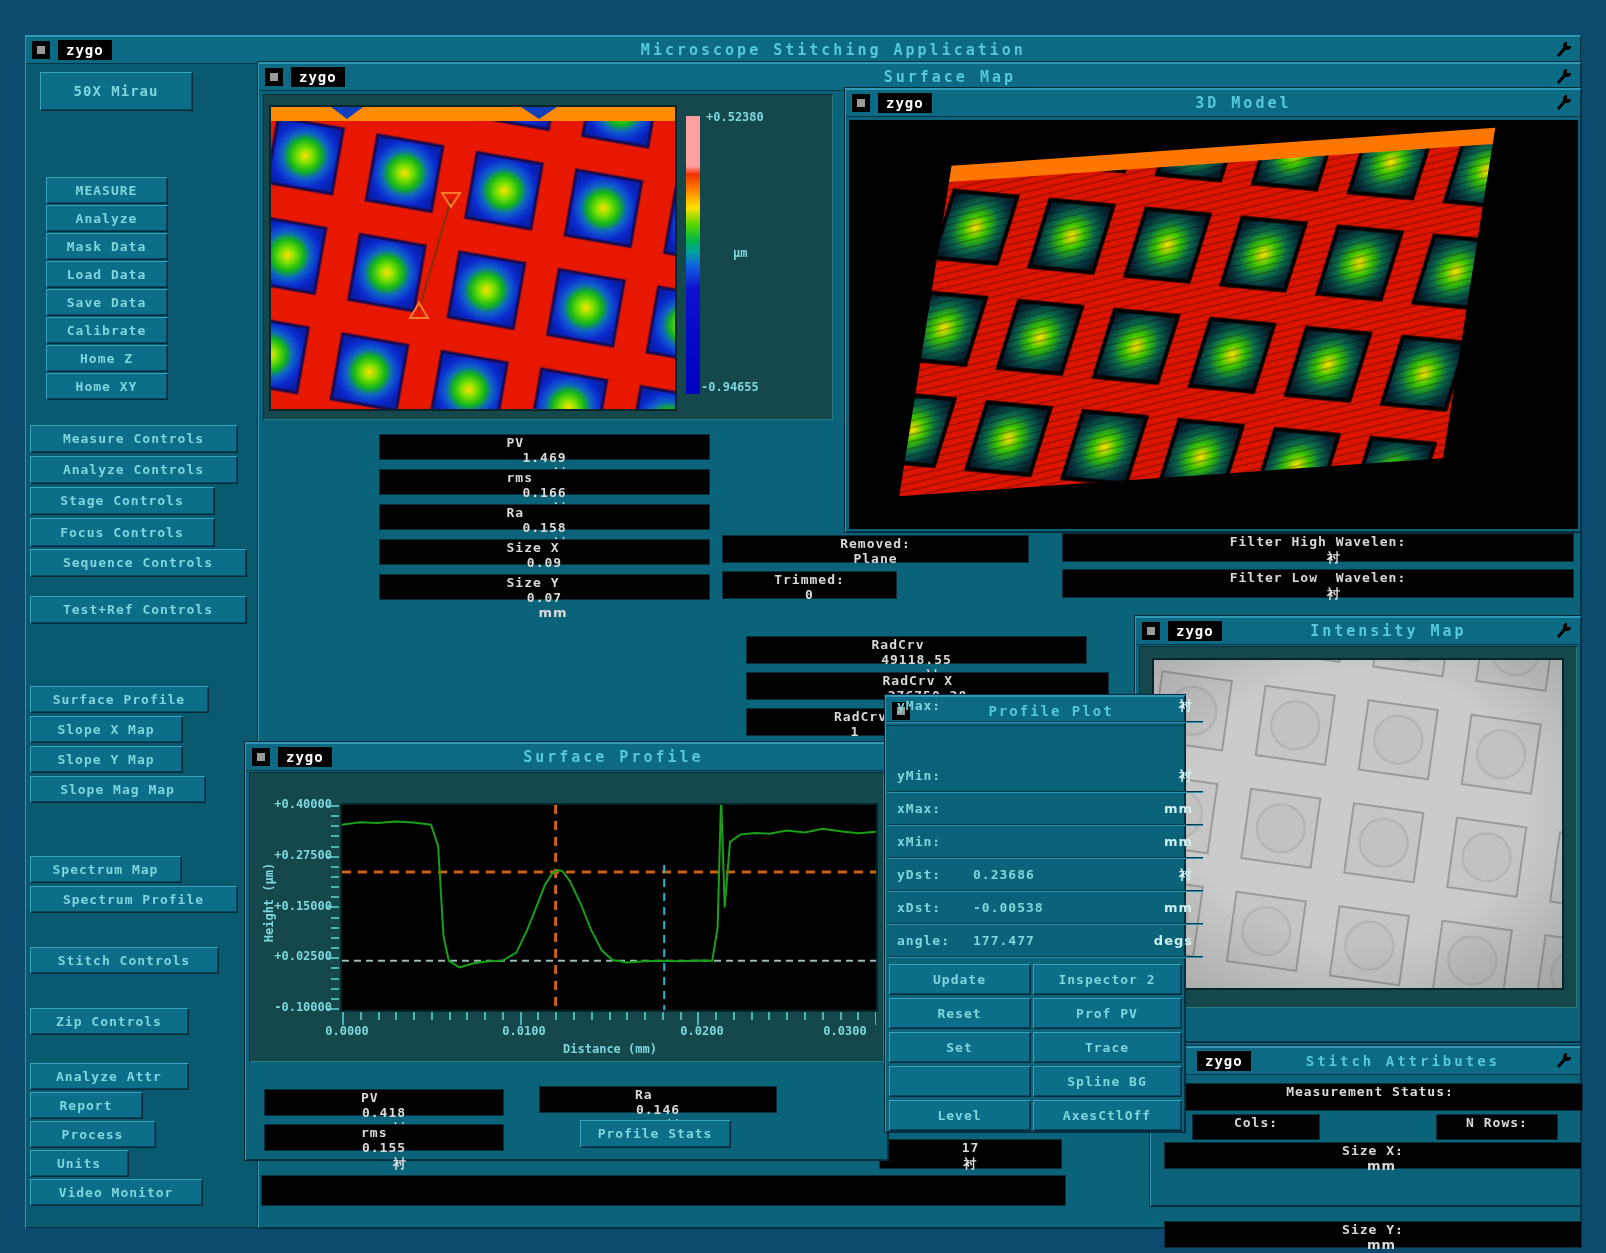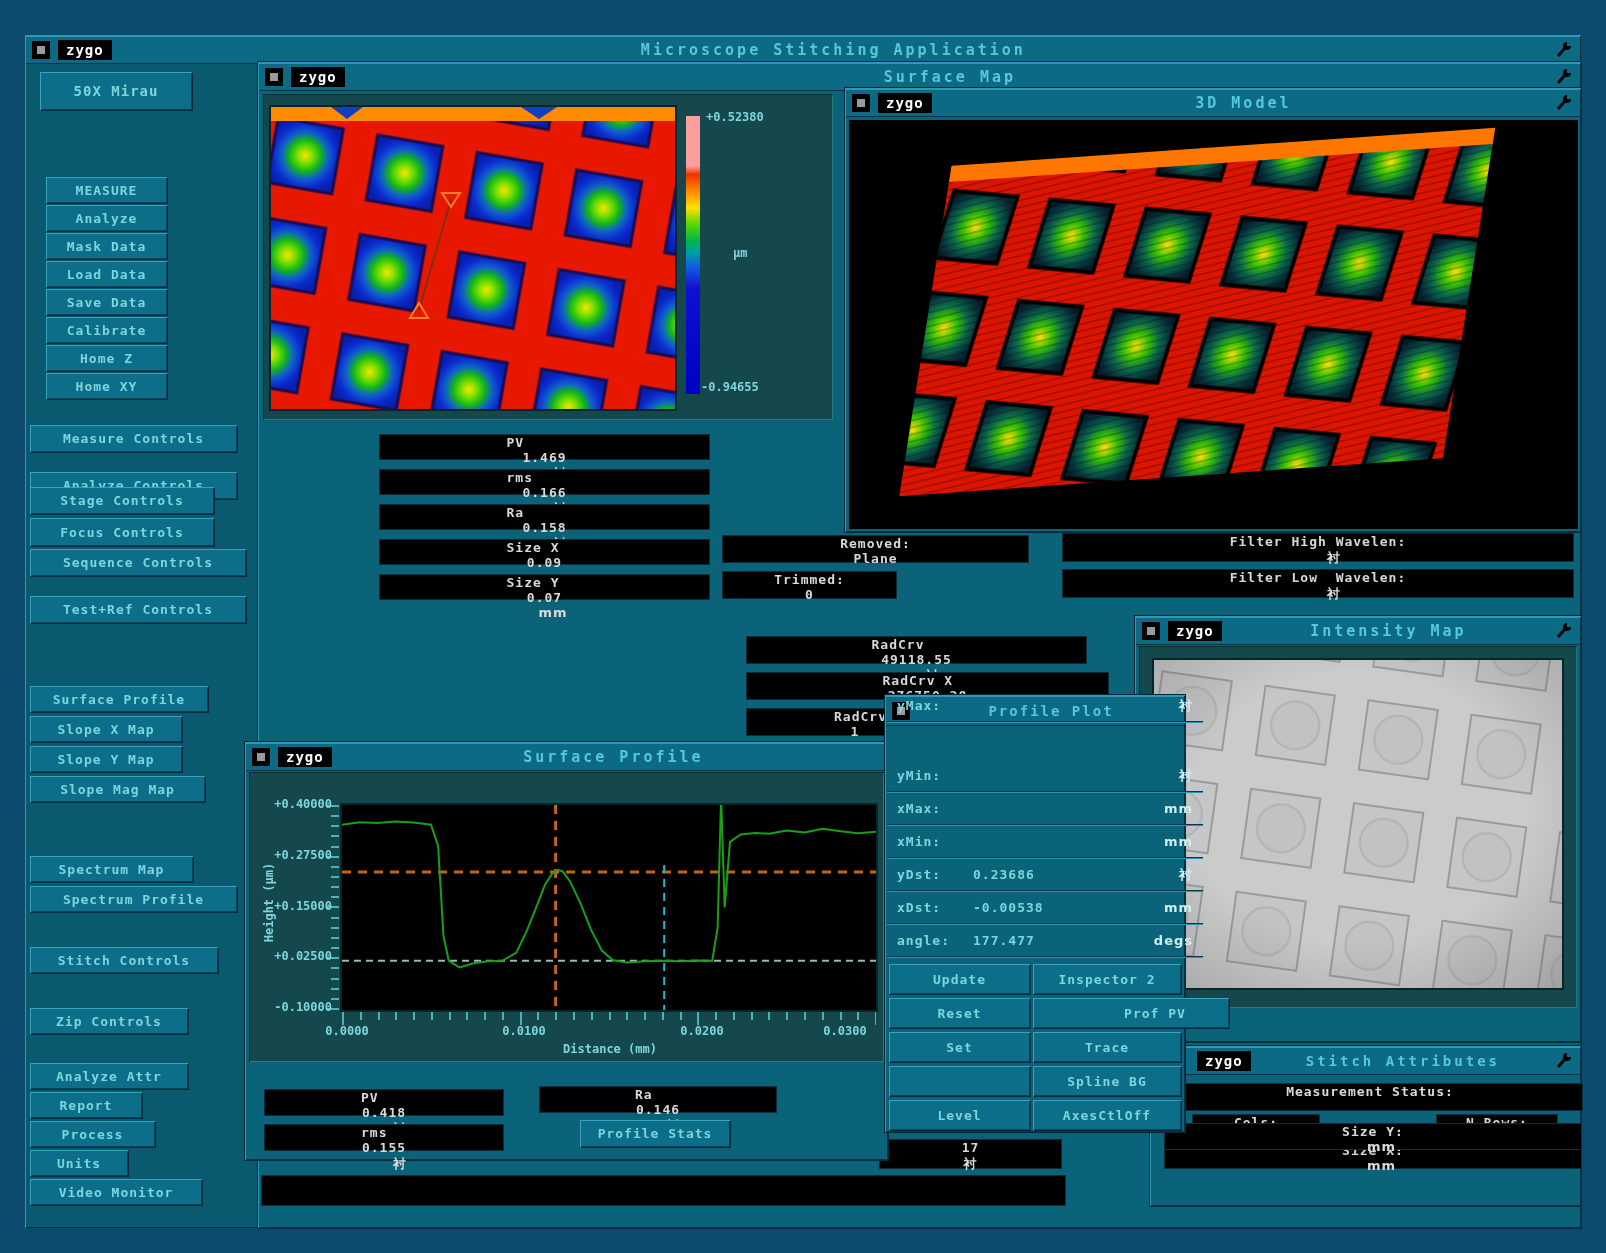--- a/index.html
+++ b/index.html
@@ -75,33 +75,33 @@
   <div class="btn" style="left:46px;top:177px;width:121px;height:26px;">MEASURE</div>
   <div class="btn" style="left:46px;top:205px;width:121px;height:26px;">Analyze</div>
   <div class="btn" style="left:46px;top:233px;width:121px;height:26px;">Mask Data</div>
   <div class="btn" style="left:46px;top:261px;width:121px;height:26px;">Load Data</div>
   <div class="btn" style="left:46px;top:289px;width:121px;height:26px;">Save Data</div>
   <div class="btn" style="left:46px;top:317px;width:121px;height:26px;">Calibrate</div>
   <div class="btn" style="left:46px;top:345px;width:121px;height:26px;">Home Z</div>
   <div class="btn" style="left:46px;top:373px;width:121px;height:26px;">Home XY</div>
 
   <div class="btn" style="left:30px;top:425px;width:207px;height:27px;">Measure Controls</div>
-  <div class="btn" style="left:30px;top:472px;width:207px;height:27px;">Analyze Controls</div>
+  <div class="btn" style="left:30px;top:456px;width:207px;height:27px;">Analyze Controls</div>
   <div class="btn" style="left:30px;top:487px;width:184px;height:27px;">Stage Controls</div>
   <div class="btn" style="left:30px;top:518px;width:184px;height:28px;">Focus Controls</div>
   <div class="btn" style="left:30px;top:549px;width:216px;height:27px;">Sequence Controls</div>
 
   <div class="btn" style="left:30px;top:596px;width:216px;height:27px;">Test+Ref Controls</div>
 
   <div class="btn" style="left:30px;top:686px;width:178px;height:26px;">Surface Profile</div>
   <div class="btn" style="left:30px;top:716px;width:152px;height:26px;">Slope X Map</div>
   <div class="btn" style="left:30px;top:746px;width:152px;height:26px;">Slope Y Map</div>
   <div class="btn" style="left:30px;top:776px;width:175px;height:26px;">Slope Mag Map</div>
 
-  <div class="btn" style="left:30px;top:856px;width:163px;height:26px;">Spectrum Map</div>
+  <div class="btn" style="left:30px;top:856px;width:151px;height:26px;">Spectrum Map</div>
   <div class="btn" style="left:30px;top:886px;width:207px;height:26px;">Spectrum Profile</div>
 
   <div class="btn" style="left:30px;top:947px;width:188px;height:26px;">Stitch Controls</div>
   <div class="btn" style="left:30px;top:1008px;width:158px;height:26px;">Zip Controls</div>
 
   <div class="btn" style="left:30px;top:1063px;width:158px;height:26px;">Analyze Attr</div>
   <div class="btn" style="left:30px;top:1092px;width:112px;height:26px;">Report</div>
   <div class="btn" style="left:30px;top:1121px;width:125px;height:26px;">Process</div>
   <div class="btn" style="left:30px;top:1150px;width:98px;height:26px;">Units</div>
   <div class="btn" style="left:30px;top:1179px;width:172px;height:26px;">Video Monitor</div>
@@ -308,21 +308,21 @@
     <span class="fl">Cols:</span>
   </div>
   <div class="blk" style="left:1437px;top:1115px;width:104px;height:24px;">
     <span class="fl">N Rows:</span>
   </div>
   <div class="blk" style="left:1165px;top:1143px;width:400px;height:25px;">
     <span class="fl">Size X:</span>
     <span class="fv"></span>
     <span class="fu">mm</span>
   </div>
-  <div class="blk" style="left:1165px;top:1124px;width:400px;height:25px;">
+  <div class="blk" style="left:1165px;top:1222px;width:400px;height:25px;">
     <span class="fl">Size Y:</span>
     <span class="fv"></span>
     <span class="fu">mm</span>
   </div>
 
   <div class="win" style="left:245px;top:742px;width:643px;height:418px;">
     <div class="tbar">
       <span class="cb">
           <i></i>
         </span>
@@ -417,20 +417,20 @@
   </div>
   <div class="pprow" style="left:887px;top:925px;width:296px;height:31px;">
     <span class="ppl">angle:</span>
     <span class="ppv">177.477</span>
     <span class="ppu">degs</span>
   </div>
 
   <div class="btn" style="left:889px;top:964px;width:141px;height:30px;">Update</div>
   <div class="btn" style="left:1033px;top:964px;width:148px;height:30px;">Inspector 2</div>
   <div class="btn" style="left:889px;top:998px;width:141px;height:30px;">Reset</div>
-  <div class="btn" style="left:1033px;top:998px;width:148px;height:30px;padding-left:48px;">Prof PV</div>
+  <div class="btn" style="left:1033px;top:998px;width:148px;height:30px;">Prof PV</div>
   <div class="btn" style="left:889px;top:1032px;width:141px;height:30px;">Set</div>
   <div class="btn" style="left:1033px;top:1032px;width:148px;height:30px;">Trace</div>
   <div class="btn" style="left:889px;top:1066px;width:141px;height:30px;"></div>
   <div class="btn" style="left:1033px;top:1066px;width:148px;height:30px;">Spline BG</div>
   <div class="btn" style="left:889px;top:1100px;width:141px;height:30px;">Level</div>
   <div class="btn" style="left:1033px;top:1100px;width:148px;height:30px;">AxesCtlOff</div>
 </div>
 
 </body></html>

